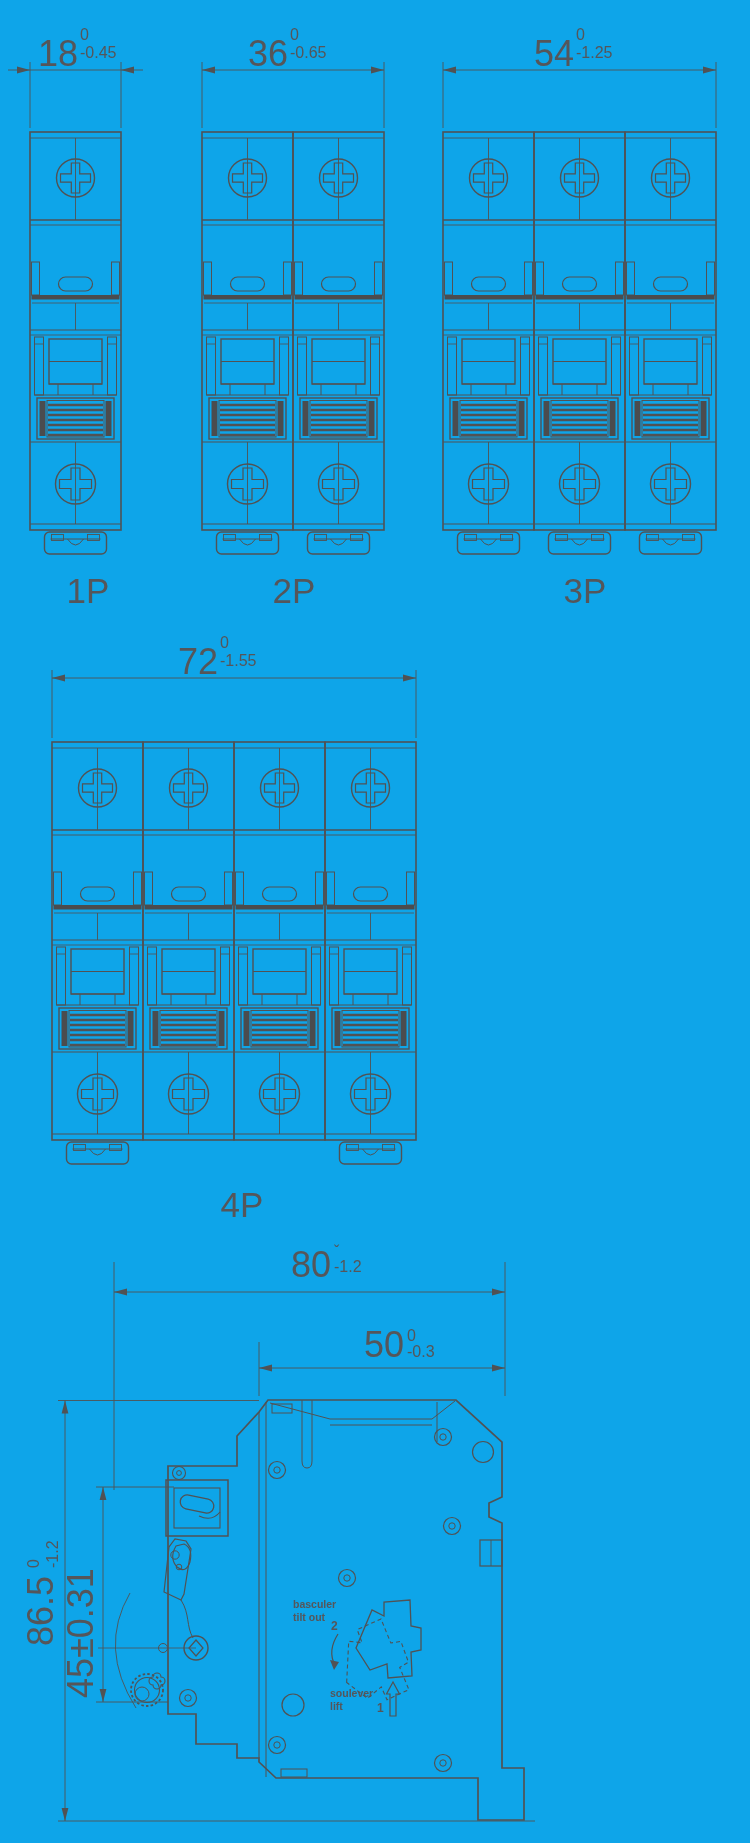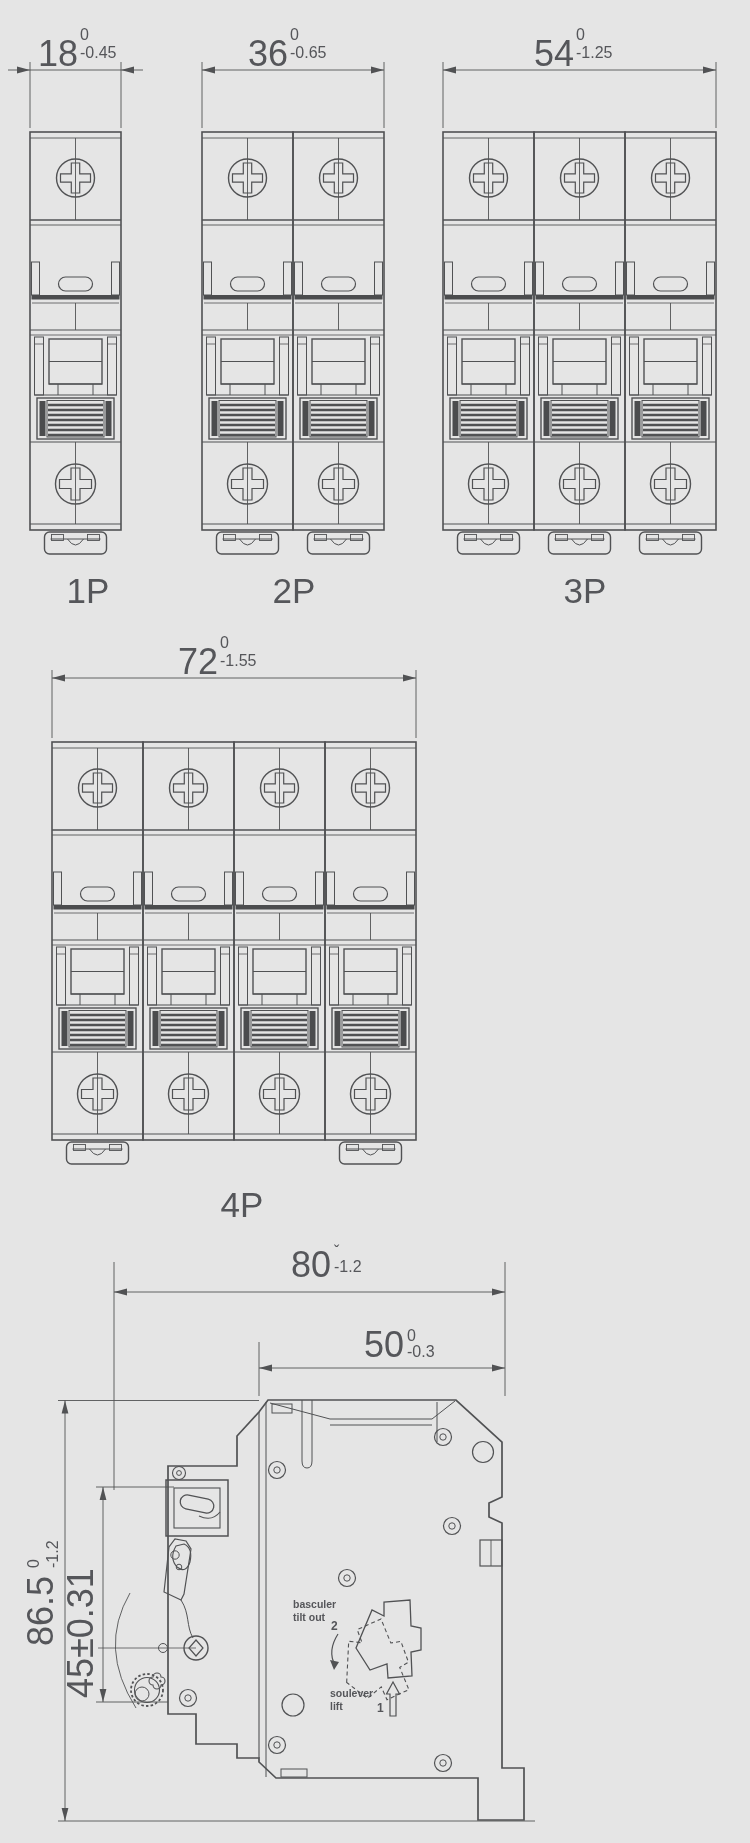--- a/index.html
+++ b/index.html
@@ -1,16 +1,16 @@
 <!DOCTYPE html>
 <html><head>
 <meta charset="utf-8">
 <style>
   html,body{margin:0;padding:0;background:#ffffff;}
-  .sheet{position:relative;width:750px;height:1843px;background:#e5e5e5;overflow:hidden;
+  .sheet{position:relative;width:750px;height:1843px;background:#0ea5e9;overflow:hidden;
          font-family:"Liberation Sans",sans-serif;}
   svg{position:absolute;left:0;top:0;}
   .ln{stroke:#515254;fill:none;stroke-linejoin:miter;stroke-linecap:butt;}
   .dark{fill:#4b4c4e;stroke:none;}
   .arrow{fill:#515254;stroke:none;}
   text{fill:#55565a;font-family:"Liberation Sans",sans-serif;}
   .dimv{font-size:36px;}
   .tol{font-size:16px;}
   .lbl{font-size:35px;}
   .ann{font-size:10.5px;font-weight:700;}

